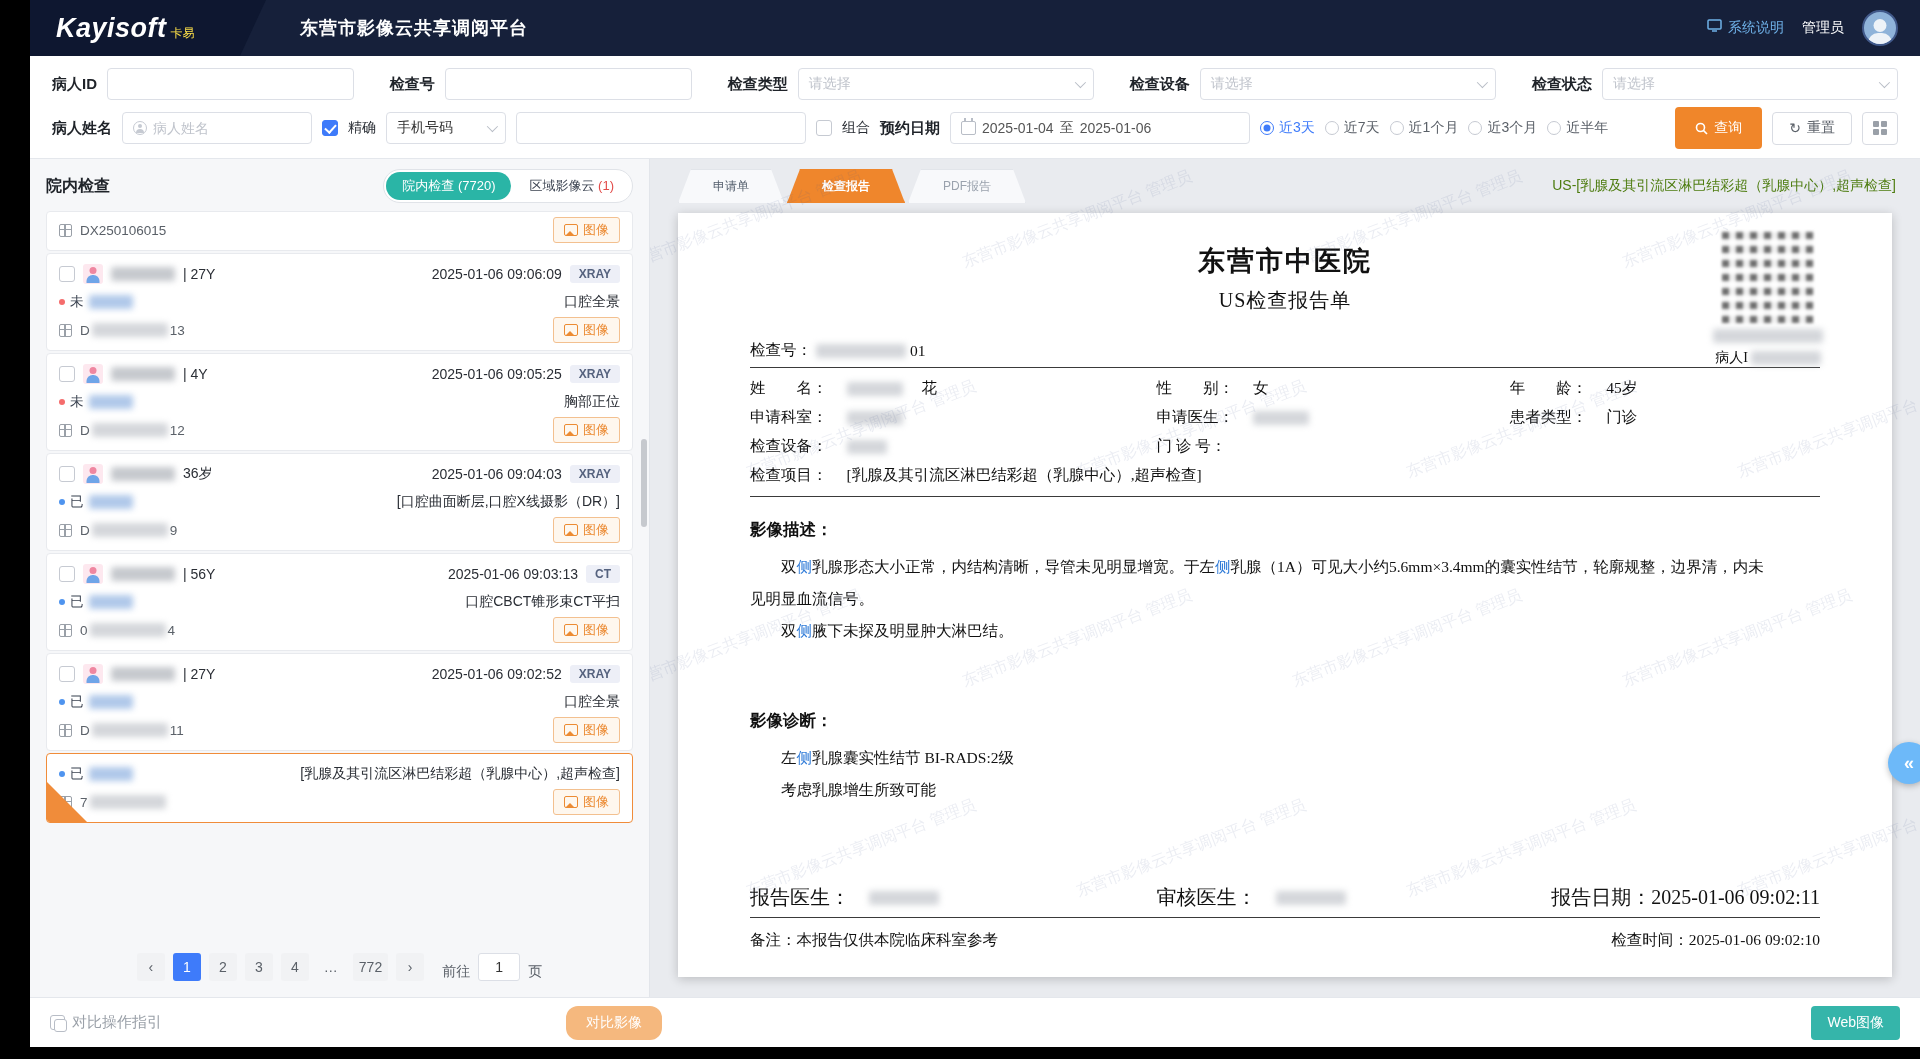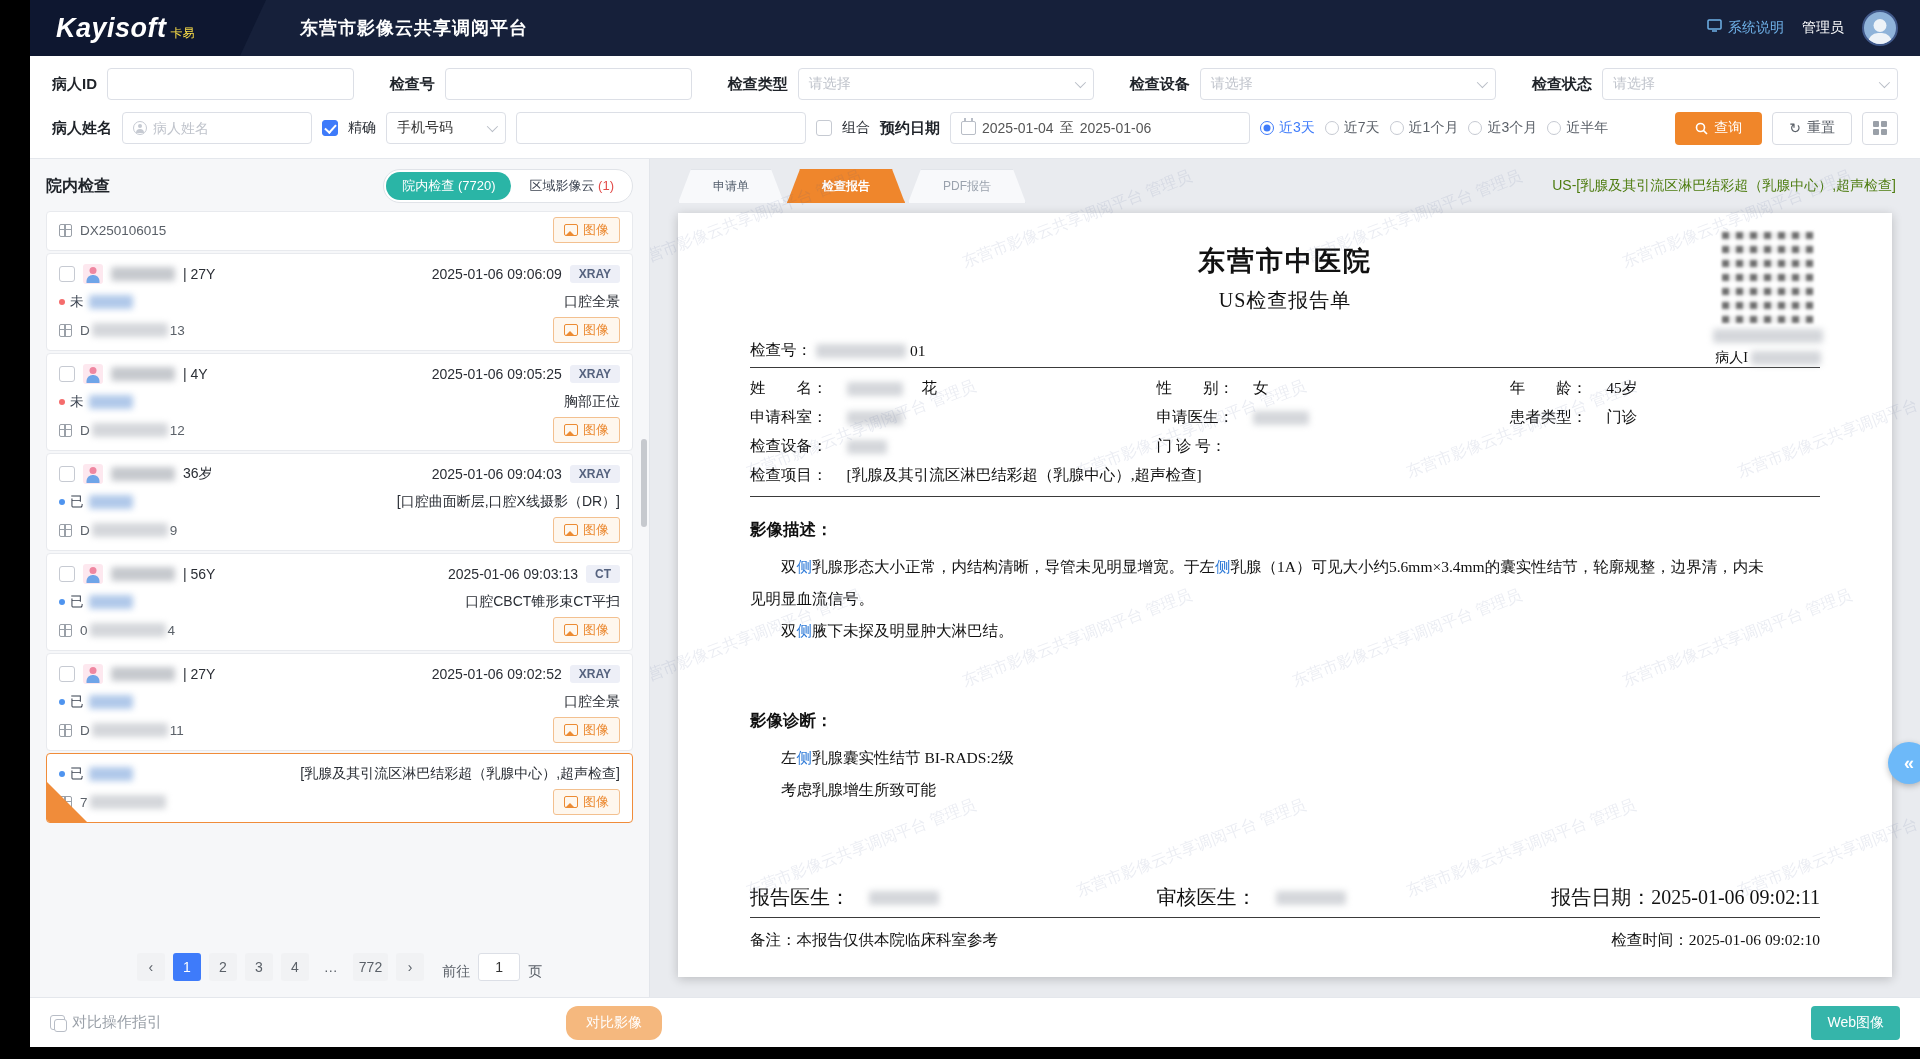--- a/index.html
+++ b/index.html
@@ -44,21 +44,21 @@
   .date-box{width:300px;}
   .date-box .d{color:#555;}
   .cal-ic{width:15px;height:14px;border:1.5px solid #b8bdc6;border-radius:2px;position:relative;flex:0 0 auto;}
   .cal-ic::before{content:"";position:absolute;top:-4px;left:2px;width:2px;height:4px;background:#b8bdc6;box-shadow:7px 0 #b8bdc6;}
   .radio-item{display:flex;align-items:center;gap:5px;font-size:14px;color:#5a6068;white-space:nowrap;cursor:pointer;}
   .radio{width:14px;height:14px;border-radius:50%;border:1.5px solid #c6cad2;position:relative;flex:0 0 auto;}
   .radio.on{border-color:#3e7bfa;}
   .radio.on::after{content:"";position:absolute;left:50%;top:50%;transform:translate(-50%,-50%);width:7px;height:7px;border-radius:50%;background:#3e7bfa;}
   .radio-item.on span:last-child{color:#3e7bfa;}
   .end-group{margin-left:auto;display:flex;align-items:center;gap:10px;}
-  .btn-search{display:flex;align-items:center;gap:6px;background:#f0862a;color:#fff;border:none;border-radius:4px;height:33px;padding:0 20px;font-size:14px;cursor:pointer;}
+  .btn-search{display:flex;align-items:center;gap:6px;background:#f0862a;color:#fff;border:none;border-radius:4px;height:42px;padding:0 20px;font-size:14px;cursor:pointer;}
   .btn-reset{display:flex;align-items:center;gap:6px;background:#fff;color:#5a6068;border:1px solid #d9dce3;border-radius:4px;height:33px;padding:0 16px;font-size:14px;cursor:pointer;}
   .btn-switch{width:36px;height:33px;border:1px solid #d9dce3;border-radius:4px;background:#fff;display:flex;align-items:center;justify-content:center;cursor:pointer;}
   .sw-ic{display:grid;grid-template-columns:6px 6px;grid-template-rows:6px 6px;gap:2px;}
   .sw-ic i{background:#9aa0a8;border-radius:1px;}
 
   
   .content{flex:1;display:flex;min-height:0;}
   .left-panel{width:620px;flex:0 0 auto;background:#f6f7f9;border-right:1px solid #e2e5ea;display:flex;flex-direction:column;position:relative;}
   .lp-header{display:flex;align-items:center;justify-content:space-between;padding:10px 16px 8px;}
   .lp-title{font-weight:700;font-size:16px;color:#1f2329;}

